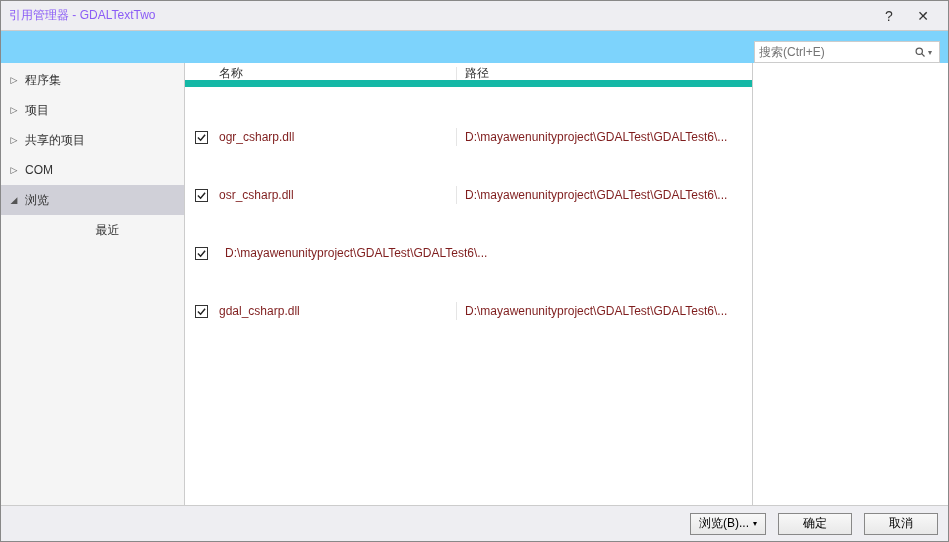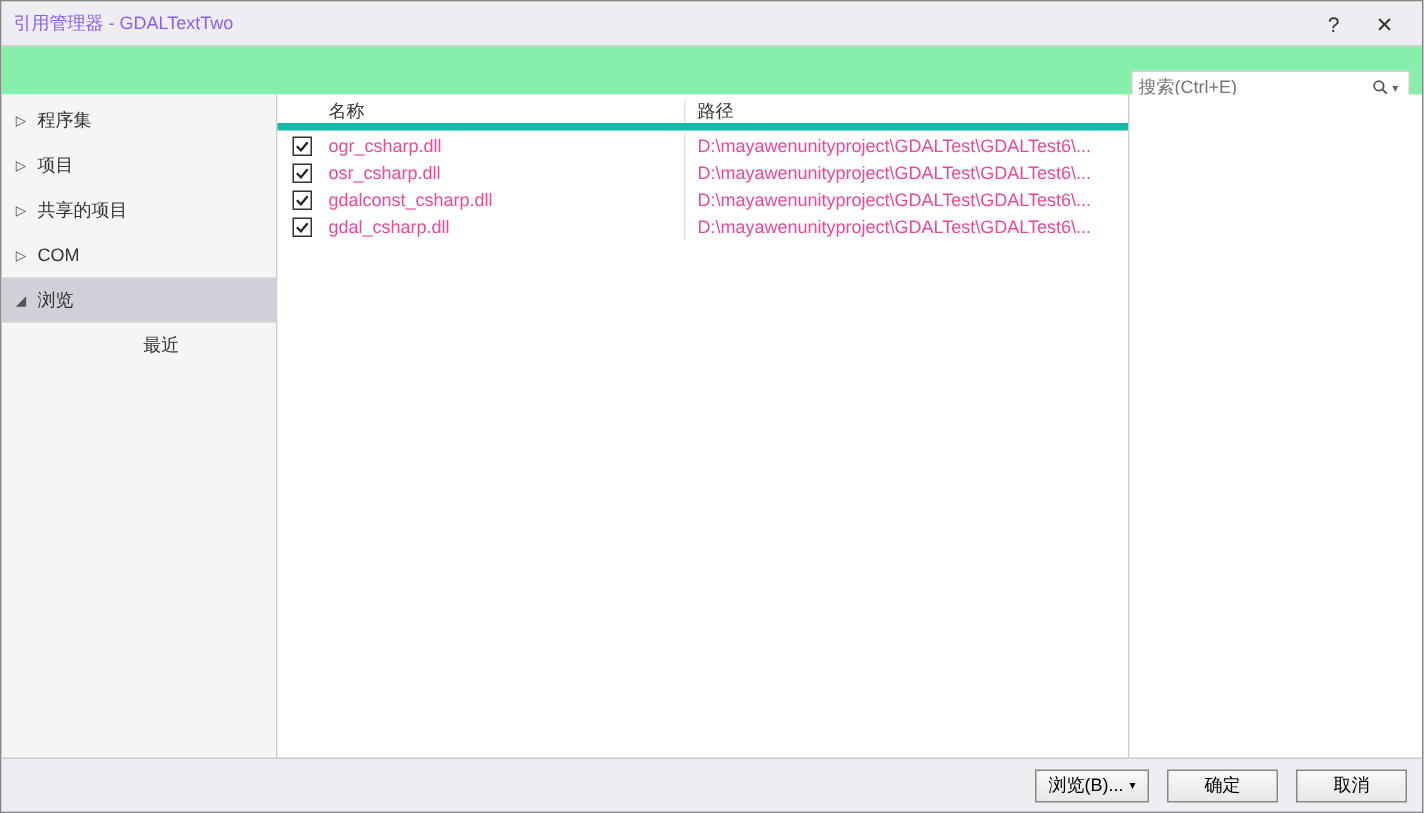--- a/index.html
+++ b/index.html
@@ -3,41 +3,41 @@
   <meta charset="utf-8">
   <style>
     * { margin: 0; padding: 0; box-sizing: border-box; font-family: "Microsoft YaHei", "Segoe UI", sans-serif; font-size: 12px; }
     body { background: #fff; width: 949px; height: 542px; border: 1px solid #888; overflow: hidden; display: flex; flex-direction: column; }
     
     .titlebar { height: 30px; background: #eeeef2; display: flex; align-items: center; padding: 0 8px; border-bottom: 1px solid #ccc; }
     .titlebar-title { flex: 1; color: #8b5cf6; font-size: 12px; }
     .titlebar-btns { display: flex; gap: 0; }
     .titlebar-btn { width: 34px; height: 26px; display: flex; align-items: center; justify-content: center; color: #333; font-size: 14px; cursor: pointer; }
     
-    .toolbar-row { height: 32px; display: flex; align-items: flex-start; justify-content: flex-end; padding: 16px 8px 0 0; background: #86efac; }
+    .toolbar-row { height: 32px; display: flex; align-items: flex-end; justify-content: flex-end; padding: 16px 8px 0 0; background: #7dd3fc; }
     .search-box { width: 186px; height: 22px; border: 1px solid #ccc; display: flex; align-items: center; padding: 0 4px; background: #fff; }
     .search-input { flex: 1; border: none; outline: none; font-size: 12px; color: #888; }
     .search-icon { width: 14px; display: flex; align-items: center; justify-content: center; color: #555;}
     .search-icon svg { width: 12px; height: 12px; }
     .dropdown-arrow { width: 8px; color: #666; font-size: 8px; margin-left:2px;}
     
     .content { flex: 1; display: flex; overflow: hidden; }
     
     .sidebar { width: 184px; background: #f5f5f5; border-right: 1px solid #ccc; padding-top: 2px; }
     .side-item { height: 30px; display: flex; align-items: center; padding-left: 8px; color: #333; cursor: pointer; gap: 6px;}
     .side-item.selected { background: #d0d0d8; }
     .side-sub { padding-left: 30px; justify-content: center; }
     .chev { width: 10px; display: inline-flex; justify-content: center; font-size: 9px; color: #555;}
     
     .main { flex: 1; display: flex; flex-direction: column; background: #fff; border-right: 1px solid #ccc; }
-    .list-header { height: 24px; display: flex; align-items: flex-end; border-bottom: 5px solid #14b8a6; color: #333; padding-top:4px;}
+    .list-header { height: 24px; display: flex; align-items: flex-end; border-bottom: 7px solid #14b8a6; color: #333; padding-top:4px;}
     .col-check { width: 32px; }
     .col-name { width: 240px; padding-left: 2px; border-right: 1px solid #e5e5e5; height: 100%; display:flex; align-items:center;}
     .col-path { flex: 1; padding-left: 8px; height: 100%; display:flex; align-items:center;}
-    .list-row { height: 18px; display: flex; align-items: center; color: #ec4899; }
+    .list-row { height: 18px; display: flex; align-items: center; color: #7f1d1d; margin-top: 40px; }
     .list-row .col-check { display: flex; justify-content: center; align-items: center;}
     .chk { width: 13px; height: 13px; border: 1px solid #333; background: #fff; display:flex; align-items:center; justify-content:center; }
     .chk svg { width: 9px; height: 9px; }
     .list-body { flex:1; overflow:auto; padding-top:1px;}
     
     .right-pane { width: 195px; background:#fff; }
 
     .footer { height: 36px; border-top: 1px solid #ccc; background: #eeeef2; display: flex; align-items: center; justify-content: flex-end; padding: 0 10px; gap: 12px; }
     .btn { min-width: 74px; height: 22px; border: 1px solid #888; background: linear-gradient(#f8f8f8,#e8e8e8); font-size: 12px; display:flex; align-items:center; justify-content:center; padding: 0 8px; cursor:pointer;}
   </style>
@@ -122,21 +122,20 @@
         <div class="col-path">D:\mayawenunityproject\GDALTest\GDALTest6\...</div>
       </div>
       <div class="list-row">
         <div class="col-check">
             <span class="chk">
               <svg viewBox="0 0 10 10">
                 <polyline points="1,5 4,8 9,2" fill="none" stroke="#222" stroke-width="1.6"></polyline>
               </svg>
             </span>
           </div>
-        <div class="col-name">gdalconst_csharp.dll</div>
         <div class="col-path">D:\mayawenunityproject\GDALTest\GDALTest6\...</div>
       </div>
       <div class="list-row">
         <div class="col-check">
             <span class="chk">
               <svg viewBox="0 0 10 10">
                 <polyline points="1,5 4,8 9,2" fill="none" stroke="#222" stroke-width="1.6"></polyline>
               </svg>
             </span>
           </div>

